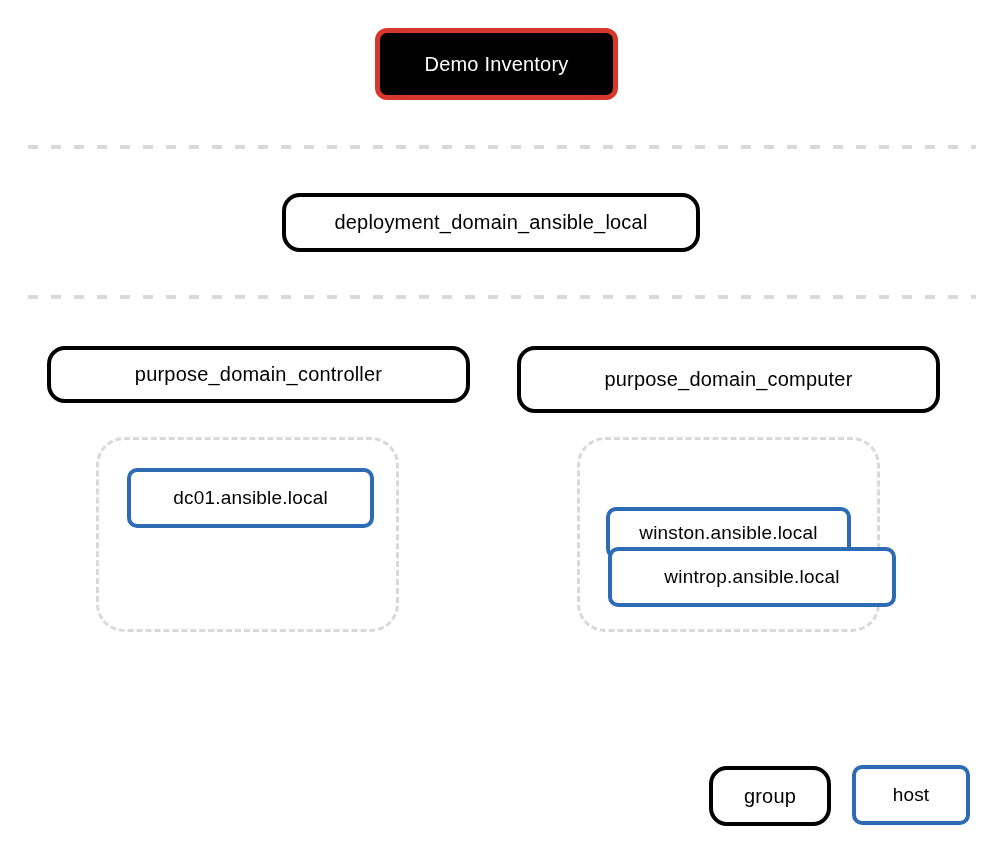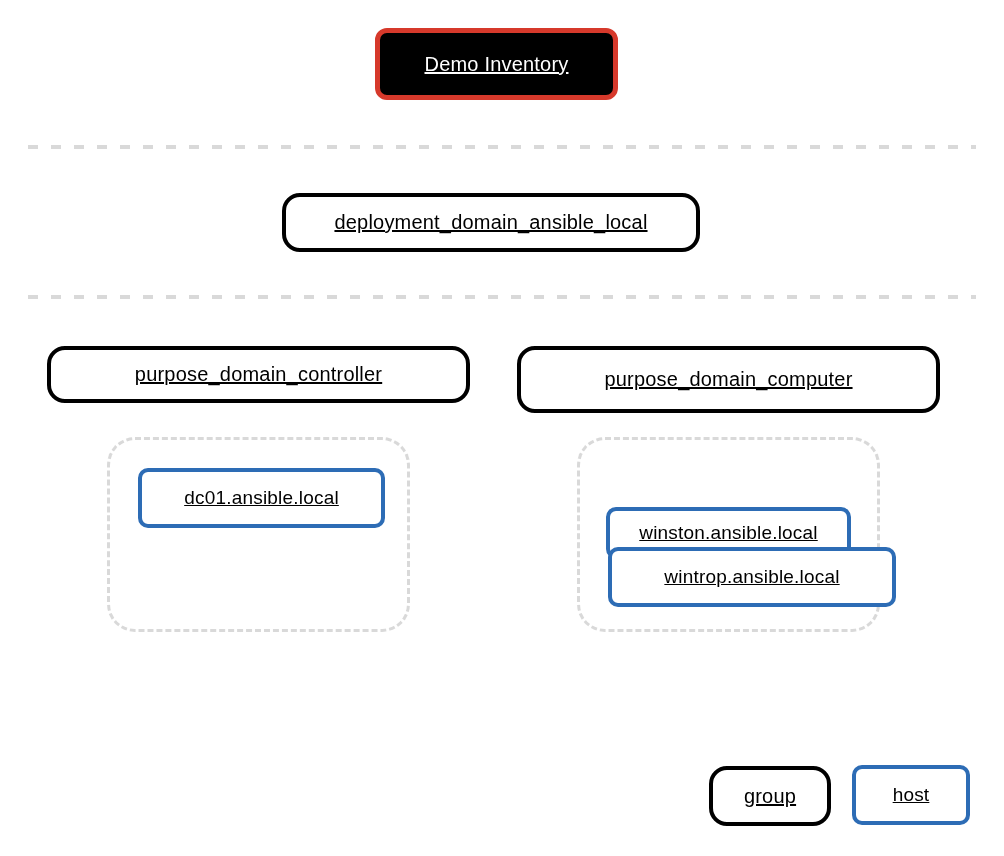--- a/index.html
+++ b/index.html
@@ -17,21 +17,20 @@
   }
   .node {
     position: absolute;
     display: flex;
     align-items: center;
     justify-content: center;
     background: #ffffff;
     font-size: 20px;
     letter-spacing: 0.2px;
     white-space: nowrap;
-    text-decoration: underline;
   }
   .node--root {
     left: 375px; top: 28px; width: 243px; height: 72px;
     background: #000000;
     color: #ffffff;
     border: 5px solid #d6392b;
     border-radius: 12px;
   }
   .node--group {
     border: 4px solid #000000;
@@ -61,21 +60,21 @@
   .divider--2 { top: 295px; }
 
   .host-cluster {
     position: absolute;
     border: 3px dashed #d9d9d9;
     border-radius: 28px;
     width: 303px;
     height: 195px;
     background: #ffffff;
   }
-  .host-cluster--left  { left: 107px; top: 437px; }
+  .host-cluster--left  { left: 96px; top: 437px; }
   .host-cluster--right { left: 577px; top: 437px; }
 
   .host-cluster .node--host { position: absolute; }
   .host-cluster--left  .host-0 { left: 28px; top: 28px; width: 247px; height: 60px; }
   .host-cluster--right .host-0 { left: 26px; top: 27px; width: 245px; height: 52px; margin-top: 40px; }
   .host-cluster--right .host-1 { left: 28px; top: 107px; width: 288px; height: 60px; }
 
   .legend-group { left: 709px; top: 766px; width: 122px; height: 60px; }
   .legend-host  { left: 852px; top: 765px; width: 118px; height: 60px; }
 </style>

